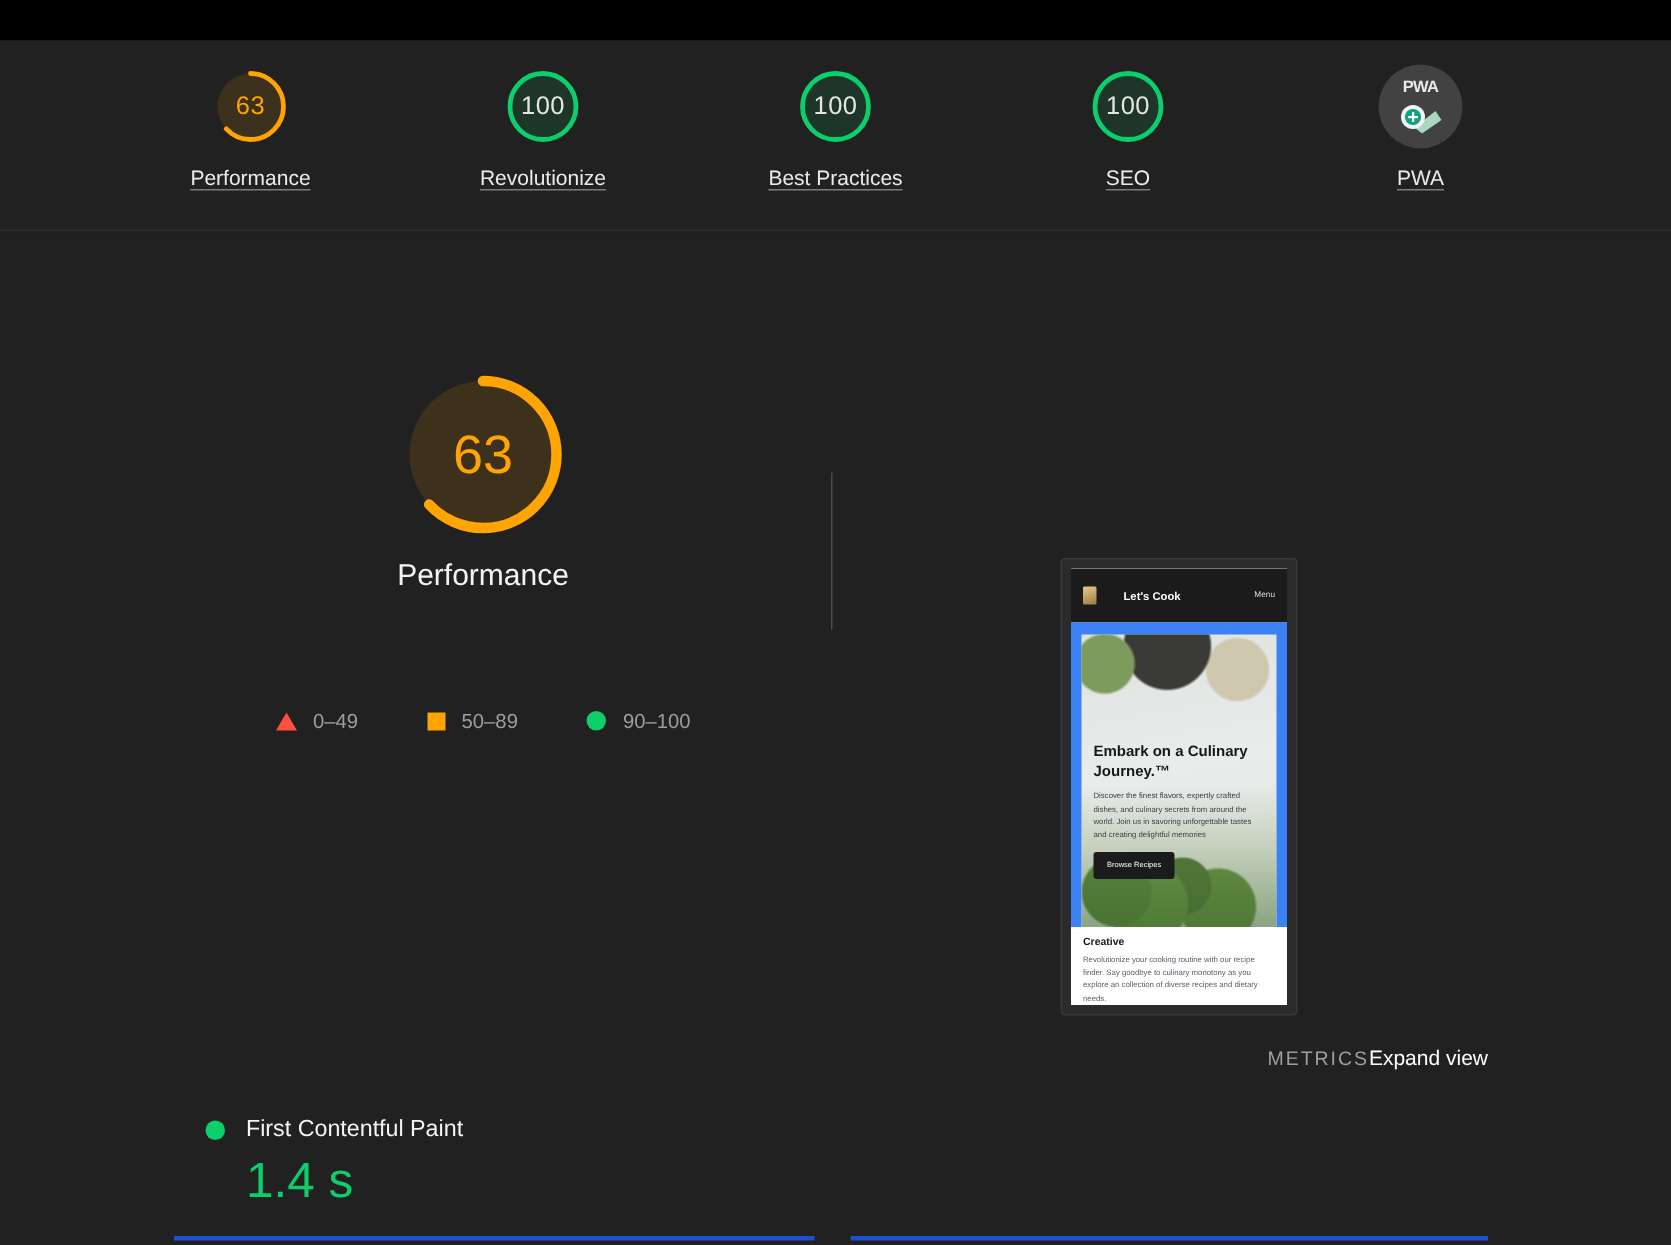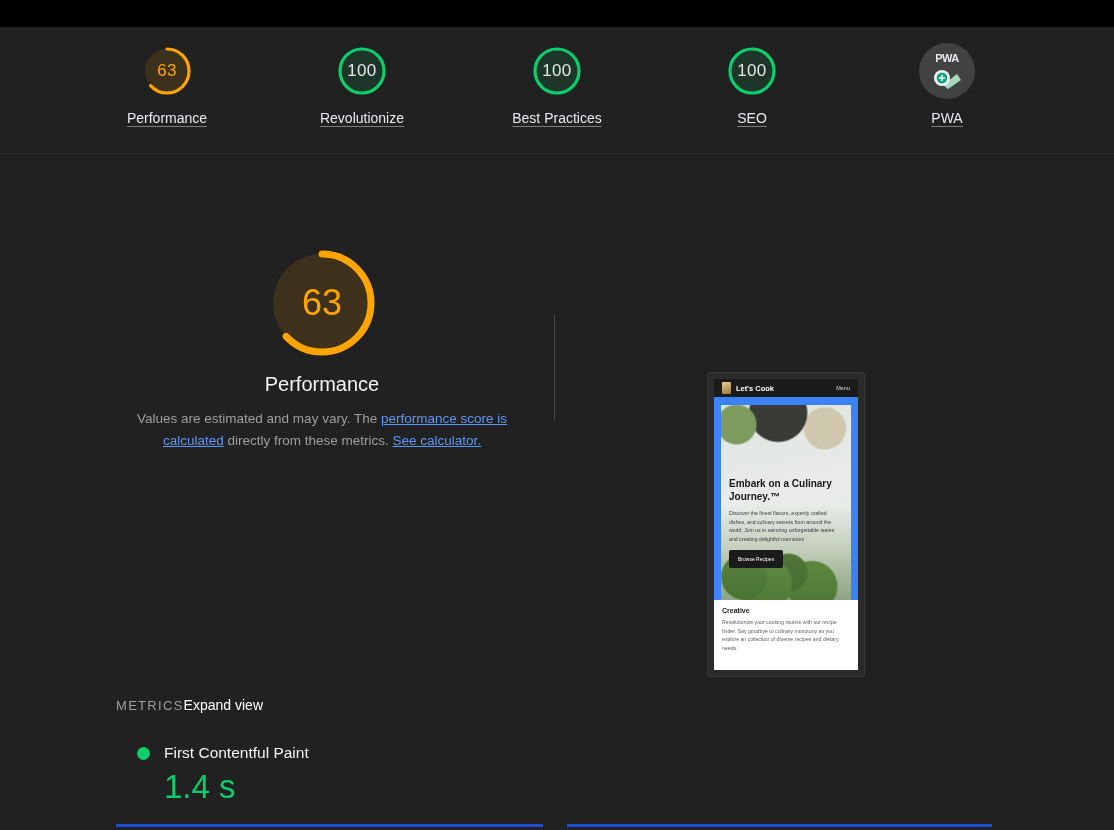--- a/index.html
+++ b/index.html
@@ -104,22 +104,22 @@
 
   
   .phone {
     position: absolute; left: 707px; top: 217px;
     width: 158px; height: 305px;
     background: #2b2b2b; border: 1px solid #3a3a3a; border-radius: 3px;
     padding: 6px; overflow: hidden;
   }
   .phone-inner { width: 100%; height: 100%; background: #fff; overflow: hidden; position: relative; }
   .ph-header {
-    height: 18px; background: #1b1b1b; display: flex; align-items: center;
-    padding: 0 8px; gap: 5px;
+    height: 36px; background: #1b1b1b; display: flex; align-items: center;
+    padding: 0 8px; gap: 18px;
   }
   .ph-logo {
     width: 9px; height: 12px; background: linear-gradient(160deg,#e8c98a,#9c7b42);
     border-radius: 1px;
   }
   .ph-brand { color: #fff; font-size: 7.5px; font-weight: bold; }
   .ph-menu { margin-left: auto; color: #ddd; font-size: 5.5px; }
   .ph-body { padding: 8px 7px 0 7px; background: #3b82f6; }
   .ph-hero {
     height: 195px; position: relative; overflow: hidden;
@@ -153,21 +153,21 @@
   .ph-sec { padding: 7px 8px 0 8px; background: #fff; }
   .ph-h2 { font-size: 7px; font-weight: bold; color: #17181a; }
   .ph-p2 { font-size: 5.2px; line-height: 8.5px; color: #5b6069; margin-top: 4px; }
 
   
   .metrics {
     position: absolute; left: 0; top: 542px; width: 1114px;
   }
   .metrics-head {
     position: absolute; left: 116px; width: 876px;
-    display: flex; justify-content: flex-start; align-items: baseline;
+    display: flex; justify-content: flex-end; align-items: baseline;
   }
   .metrics-title {
     font-size: 13px; color: #9e9e9e; letter-spacing: 1.3px;
   }
   .expand-view {
     font-size: 14px; color: #ffffff; cursor: pointer;
   }
   .metrics-grid {
     position: absolute; left: 116px; top: 30px;
     width: 876px; display: grid;
@@ -264,22 +264,35 @@
         <svg width="120" height="120" viewBox="0 0 120 120">
           <circle cx="60" cy="60" r="49" fill="rgba(255,164,0,0.13)"></circle>
           <circle cx="60" cy="60" r="49" fill="none" stroke="#ffa400" stroke-width="7" stroke-dasharray="193.9 307.9" stroke-linecap="round" transform="rotate(-90 60 60)"></circle>
         </svg>
         <div class="big-num">63</div>
       </div>
     </div>
 
     <div class="perf-title">Performance</div>
 
-    <div class="perf-desc"><span>Values are estimated and may vary. The </span><a href="#">performance score is calculated</a><span> directly from these metrics. </span><a href="#">See calculator.</a></div>
-
+
+    <div class="legend">
+      <div class="legend-item">
+        <span class="tri"></span>
+        <span class="legend-text">0–49</span>
+      </div>
+      <div class="legend-item">
+        <span class="sq"></span>
+        <span class="legend-text">50–89</span>
+      </div>
+      <div class="legend-item">
+        <span class="circ"></span>
+        <span class="legend-text">90–100</span>
+      </div>
+    </div>
 
     <div class="vdivider"></div>
 
     <div class="phone">
       <div class="phone-inner">
         <div class="ph-header">
           <span class="ph-logo"></span>
           <span class="ph-brand">Let's Cook</span>
           <span class="ph-menu">Menu</span>
         </div>

